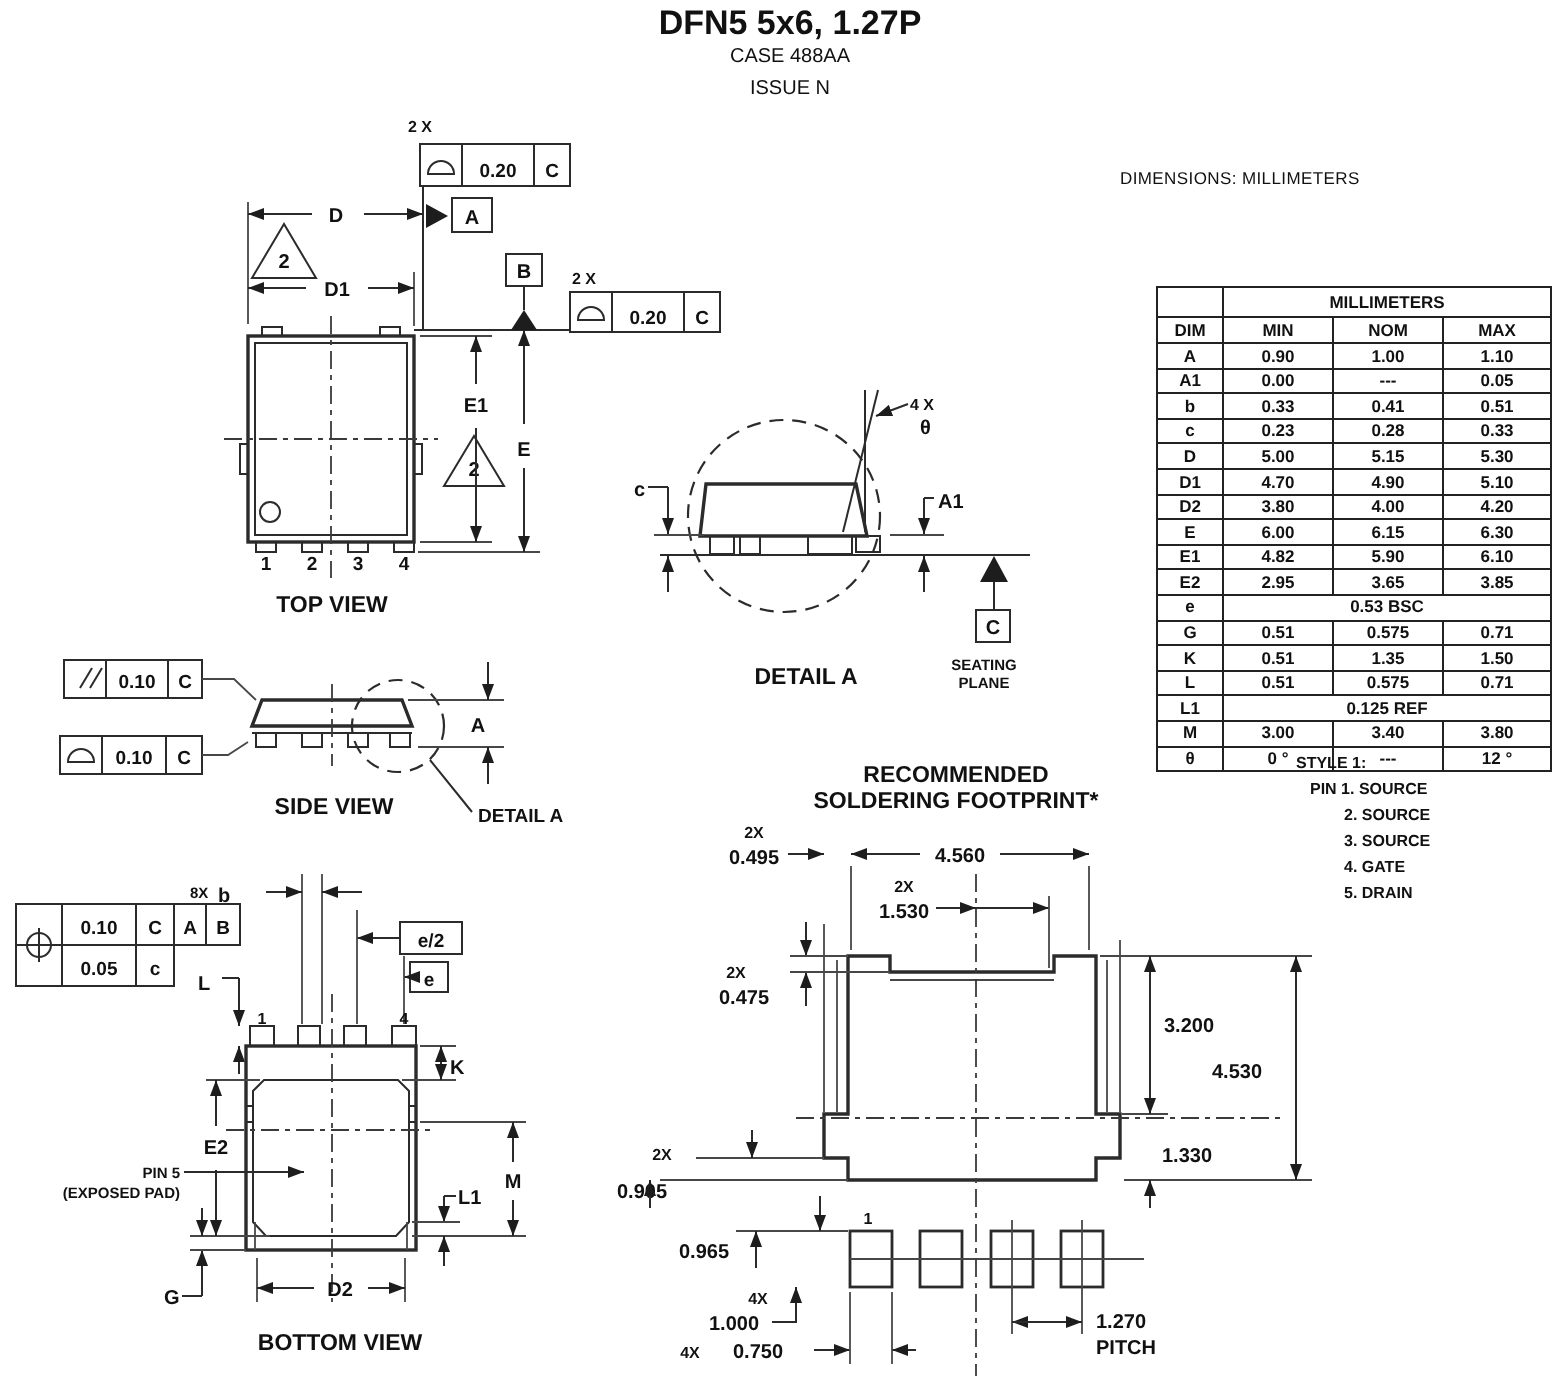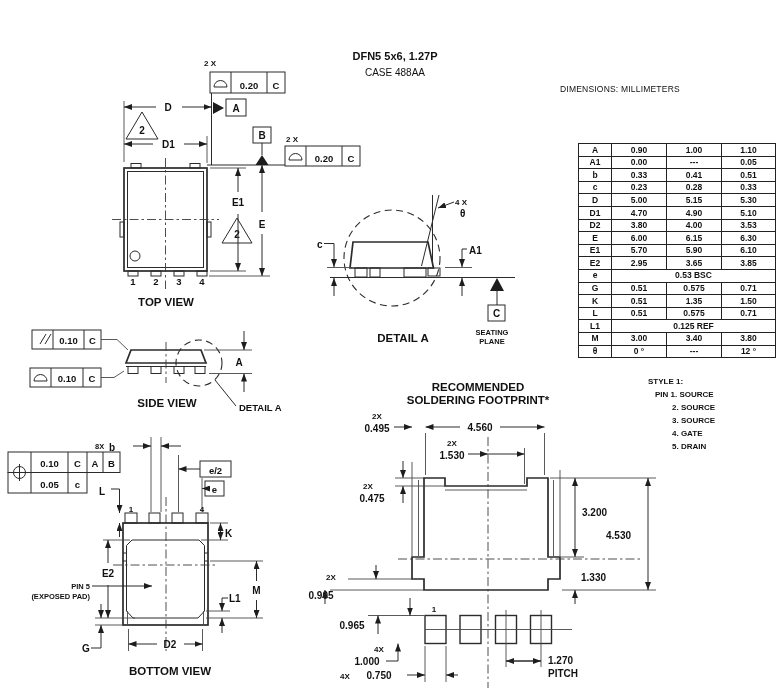--- a/index.html
+++ b/index.html
@@ -16,21 +16,21 @@
   .fl{fill:#1d1d1d;stroke:none;}
   
   text{fill:#111;font-family:"Liberation Sans",sans-serif;}
   .tx{font-size:10px;font-weight:700;}
   .tx11{font-size:11.5px;font-weight:700;}
   .tx9{font-size:9.5px;font-weight:700;}
   .tx8{font-size:8px;font-weight:700;}
   .tx7{font-size:7.5px;font-weight:700;}
   
   .titleblock{position:absolute;left:295px;top:4px;width:200px;text-align:center;}
-  .titleblock .b{font-size:11px;font-weight:700;line-height:16.5px;margin-top:44px;}
+  .titleblock .b{font-size:17px;font-weight:700;line-height:16.5px;}
   .titleblock .r{font-size:10px;font-weight:400;line-height:16.5px;}
   .dimnote{position:absolute;left:560px;top:84px;font-size:8.5px;font-weight:500;letter-spacing:.2px;}
   .dimtable{position:absolute;left:578px;top:143px;width:197px;border-collapse:collapse;
             font-size:8.5px;font-weight:700;color:#111;table-layout:fixed;}
   .dimtable td{border:1px solid #222;text-align:center;padding:0;height:11.6px;line-height:1;overflow:hidden;}
   .dimtable tr.h1 td{height:14px;}
   .dimtable tr.h2 td{height:12px;}
   .stylenotes{position:absolute;left:648px;top:375px;font-size:8px;font-weight:700;line-height:13px;white-space:nowrap;}
   .stylenotes .i1{padding-left:7px;}
   .stylenotes .i2{padding-left:24px;}
@@ -365,32 +365,43 @@
     <text x="548" y="664" class="tx" text-anchor="start">1.270</text>
     <text x="548" y="677" class="tx" text-anchor="start">PITCH</text>
     <line x1="488" y1="437" x2="488" y2="688" class="cl"></line>
     <line x1="398" y1="559" x2="640" y2="559" class="cl"></line>
   </g>
 </svg>
 
 <div class="titleblock">
   <div class="b">DFN5 5x6, 1.27P</div>
   <div class="r">CASE 488AA</div>
+  <div class="r">ISSUE N</div>
 </div>
 
 <div class="dimnote">DIMENSIONS: MILLIMETERS</div>
 
 <table class="dimtable">
   <colgroup>
         <col style="width:33px">
         <col style="width:55px">
         <col style="width:55px">
         <col style="width:54px">
       </colgroup>
   <tbody>
+        <tr class="h1">
+    <td></td>
+    <td colspan="3">MILLIMETERS</td>
+  </tr>
+  <tr class="h2">
+    <td>DIM</td>
+    <td>MIN</td>
+    <td>NOM</td>
+    <td>MAX</td>
+  </tr>
   <tr>
           <td>A</td>
           <td>0.90</td>
           <td>1.00</td>
           <td>1.10</td>
         </tr>
   <tr>
           <td>A1</td>
           <td>0.00</td>
           <td>---</td>
@@ -417,31 +428,31 @@
   <tr>
           <td>D1</td>
           <td>4.70</td>
           <td>4.90</td>
           <td>5.10</td>
         </tr>
   <tr>
           <td>D2</td>
           <td>3.80</td>
           <td>4.00</td>
-          <td>3.53</td>
+          <td>4.20</td>
         </tr>
   <tr>
           <td>E</td>
           <td>6.00</td>
           <td>6.15</td>
           <td>6.30</td>
         </tr>
   <tr>
           <td>E1</td>
-          <td>5.70</td>
+          <td>4.82</td>
           <td>5.90</td>
           <td>6.10</td>
         </tr>
   <tr>
           <td>E2</td>
           <td>2.95</td>
           <td>3.65</td>
           <td>3.85</td>
         </tr>
   <tr>

